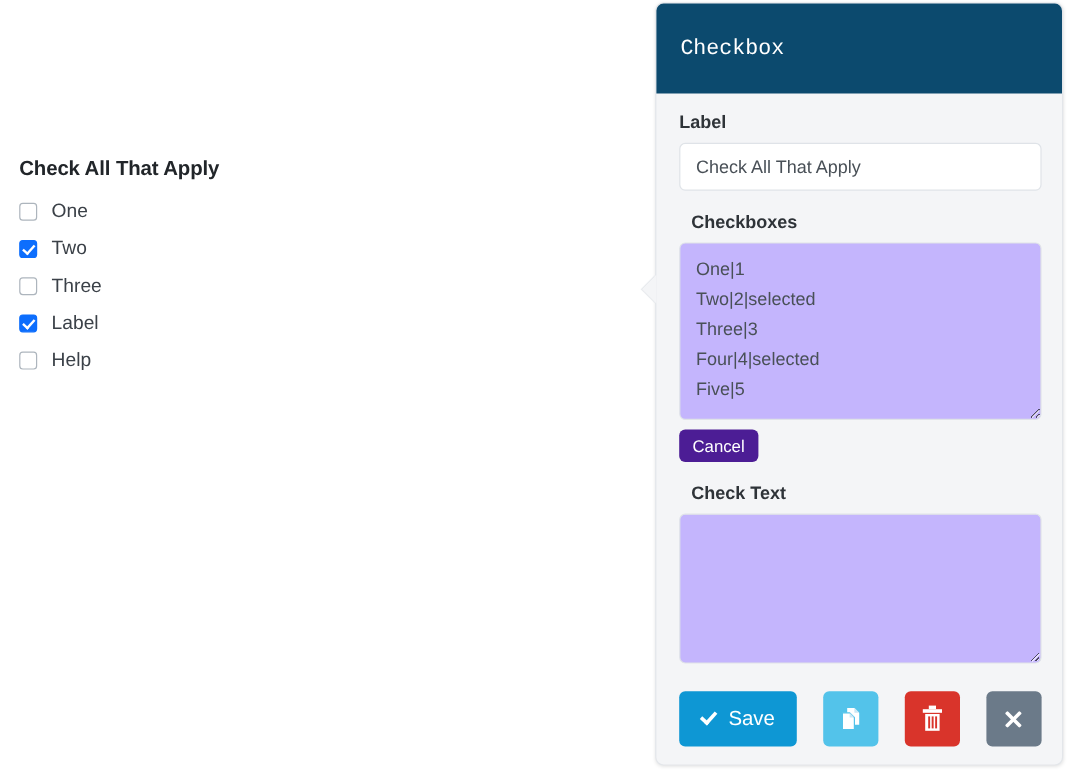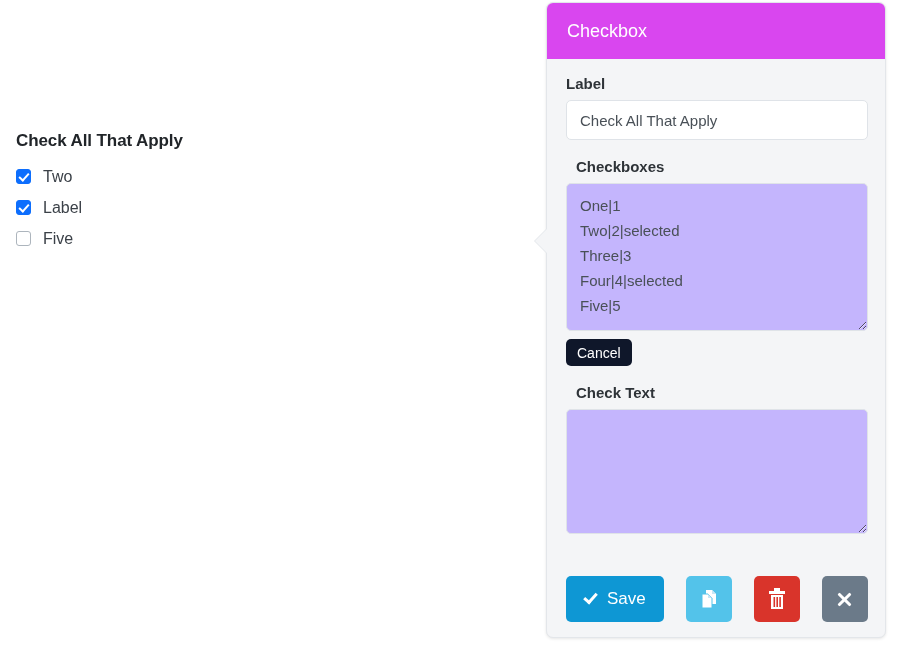--- a/index.html
+++ b/index.html
@@ -89,26 +89,27 @@
     left: -12px;
     top: 226px;
     width: 0;
     height: 0;
     border-top: 12px solid transparent;
     border-bottom: 12px solid transparent;
     border-right: 12px solid #f4f5f7;
     filter: drop-shadow(-1px 0 0 #e3e6ea);
   }
   .panel-header {
-    height: 56px;
-    background: #d946ef;
+    height: 75px;
+    background: #0c4a6e;
     border-radius: 6px 6px 0 0;
     display: flex;
     align-items: center;
     padding: 0 20px;
+    font-family: Liberation Mono, monospace;
   }
   .panel-title {
     color: #ffffff;
     font-size: 18px;
     line-height: 1;
   }
   .panel-body {
     padding: 16px 19px 0 19px;
   }
   .field-label {
@@ -160,21 +161,21 @@
     border: none;
     border-radius: 5px;
     color: #ffffff;
     cursor: pointer;
     padding: 0;
   }
   .btn-cancel {
     height: 27px;
     padding: 0 11px;
     font-size: 14px;
-    background: #0f172a;
+    background: #4c1d95;
     margin-top: 8px;
   }
 
   .action-bar {
     position: absolute;
     left: 19px;
     top: 573px;
     display: flex;
     gap: 22px;
   }
@@ -222,35 +223,43 @@
   .x-glyph::after  { transform: rotate(-45deg); }
 </style>
 </head>
 <body>
 
 <div class="page">
 
   <div class="preview">
     <div class="preview-legend">Check All That Apply</div>
 
+    <div class="check-row">
+      <span class="cbox"></span>
+      <span class="check-label">One</span>
+    </div>
 
     <div class="check-row">
       <span class="cbox checked"></span>
       <span class="check-label">Two</span>
     </div>
 
+    <div class="check-row">
+      <span class="cbox"></span>
+      <span class="check-label">Three</span>
+    </div>
 
     <div class="check-row">
       <span class="cbox checked"></span>
       <span class="check-label">Label</span>
     </div>
 
     <div class="check-row">
       <span class="cbox"></span>
-      <span class="check-label">Five</span>
+      <span class="check-label">Help</span>
     </div>
   </div>
 
   <div class="panel">
     <div class="panel-caret"></div>
 
     <div class="panel-header">
       <span class="panel-title">Checkbox</span>
     </div>
 

